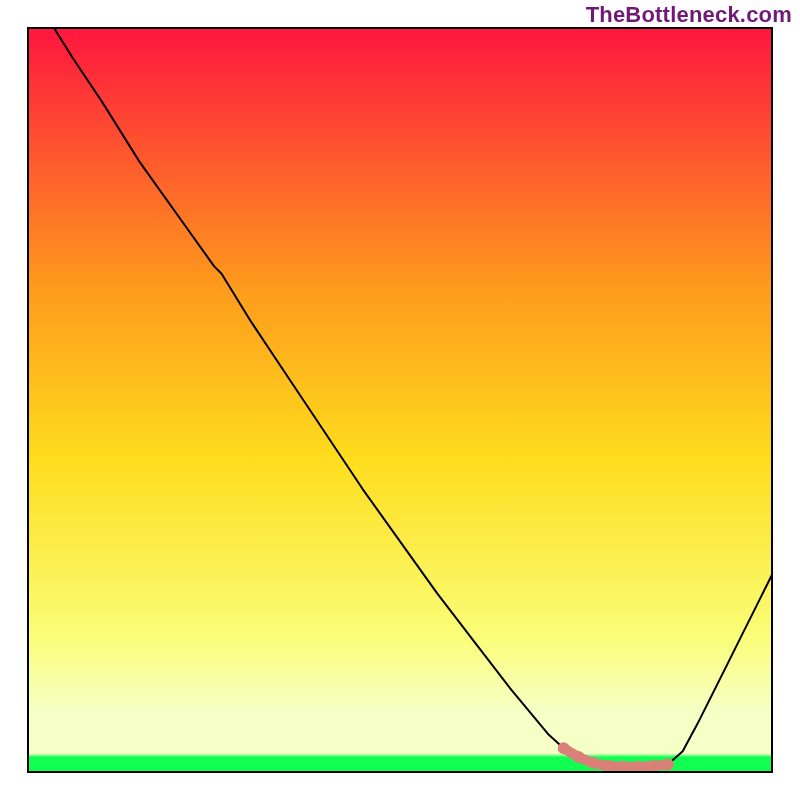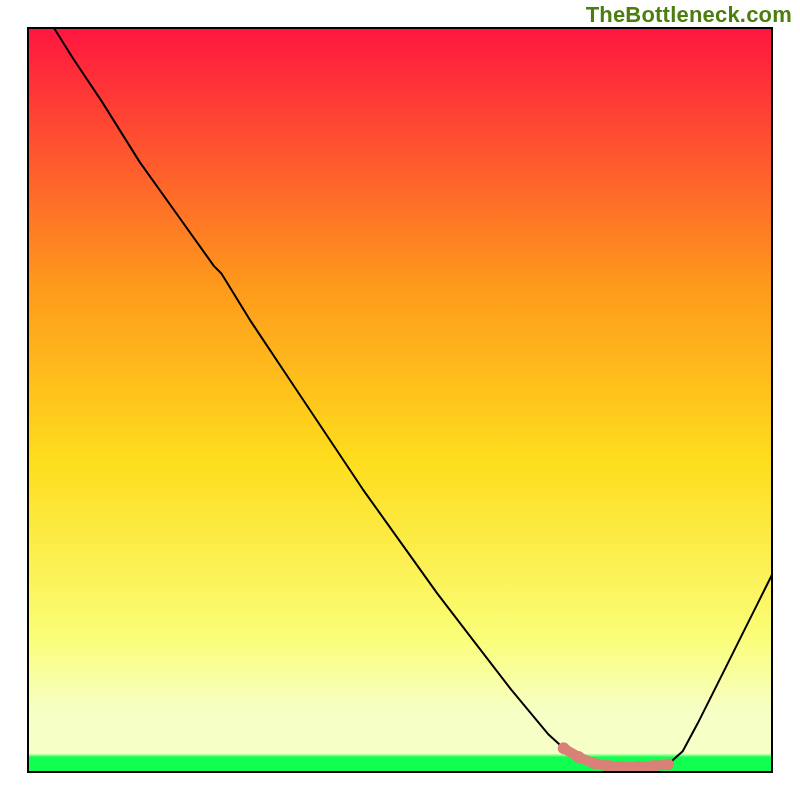--- a/index.html
+++ b/index.html
@@ -14,21 +14,21 @@
     position: relative;
     width: 800px;
     height: 800px;
   }
   .watermark {
     position: absolute;
     top: 2px;
     right: 8px;
     font-size: 22px;
     font-weight: 600;
-    color: #4d7c0f;
+    color: #701a75;
     letter-spacing: 0.2px;
   }
   svg {
     display: block;
   }
   .plot-border {
     fill: none;
     stroke: #000000;
     stroke-width: 2;
     shape-rendering: crispEdges;

